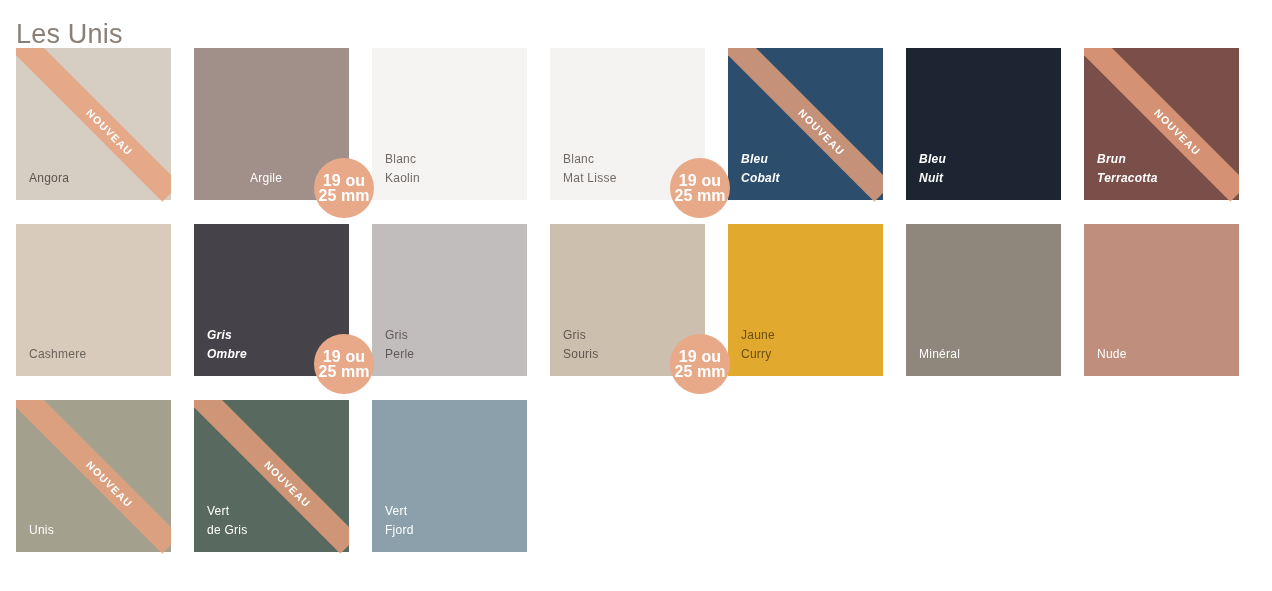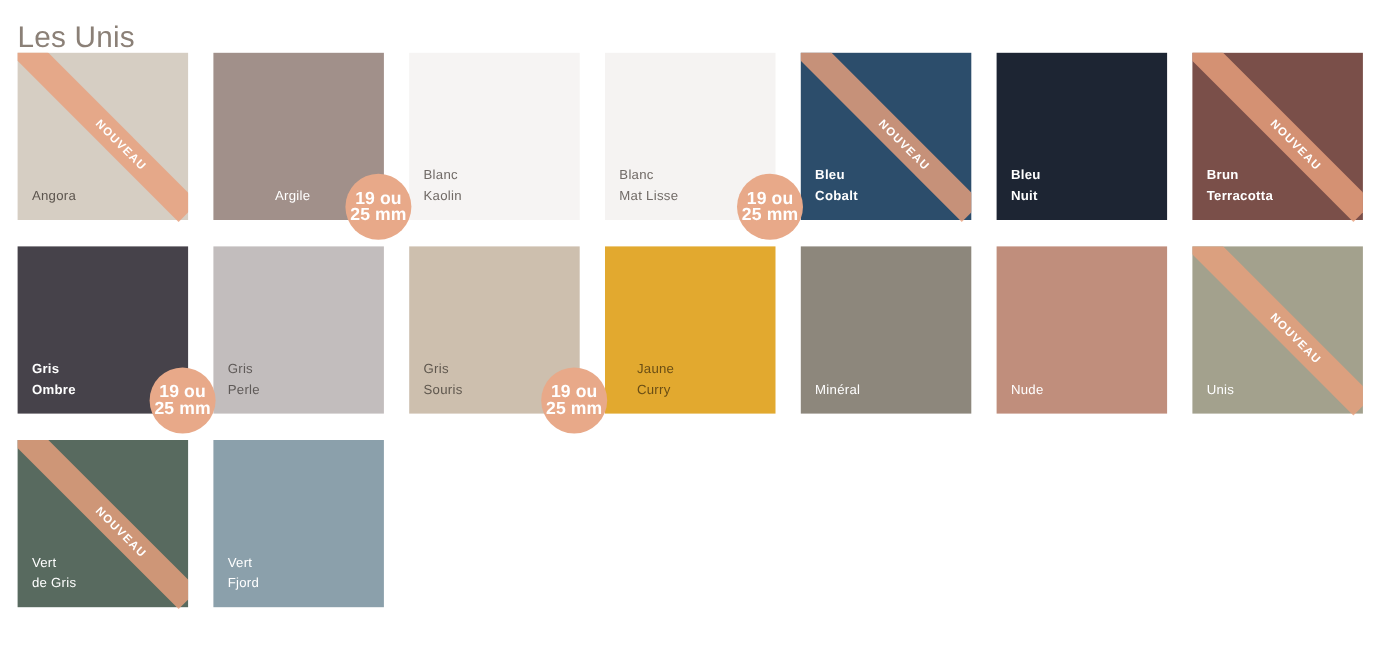--- a/index.html
+++ b/index.html
@@ -60,20 +60,21 @@
     font-size: 12px;
     line-height: 19px;
     font-weight: 400;
     letter-spacing: 0.25px;
     z-index: 4;
     white-space: pre-line;
     pointer-events: none;
   }
   .swatch-label.bold {
     font-weight: 600;
+    font-style: italic;
   }
   
   .ribbon {
     position: absolute;
     top: 0;
     right: 0;
     width: 155px;
     height: 155px;
     overflow: hidden;
     z-index: 3;
@@ -178,41 +179,45 @@
         <div class="swatch-fill" style="background: rgb(122, 79, 73);"></div>
         <div class="ribbon">
           <div class="ribbon-band">
             <span class="ribbon-text">NOUVEAU</span>
           </div>
         </div>
         <div class="swatch-label bold" style="color: rgb(255, 255, 255);">Brun
 Terracotta</div>
       </div>
       <div class="swatch">
+        <div class="swatch-fill" style="background: rgb(216, 203, 188);"></div>
+        <div class="swatch-label" style="color: rgb(107, 98, 89);">Cashmere</div>
+      </div>
+      <div class="swatch">
         <div class="swatch-fill" style="background: rgb(70, 66, 74);"></div>
         <div class="swatch-label bold" style="color: rgb(255, 255, 255);">Gris
 Ombre</div>
         <div class="size-badge" style="background: rgb(232, 169, 137);">19 ou
 25 mm</div>
       </div>
       <div class="swatch">
         <div class="swatch-fill" style="background: rgb(194, 189, 189);"></div>
         <div class="swatch-label" style="color: rgb(95, 90, 88);">Gris
 Perle</div>
       </div>
       <div class="swatch">
         <div class="swatch-fill" style="background: rgb(205, 191, 174);"></div>
         <div class="swatch-label" style="color: rgb(95, 87, 78);">Gris
 Souris</div>
         <div class="size-badge" style="background: rgb(232, 169, 137);">19 ou
 25 mm</div>
       </div>
       <div class="swatch">
         <div class="swatch-fill" style="background: rgb(226, 169, 47);"></div>
-        <div class="swatch-label" style="color: rgb(106, 78, 21); margin-left: 16px;">Jaune
+        <div class="swatch-label" style="color: rgb(106, 78, 21);">Jaune
 Curry</div>
       </div>
       <div class="swatch">
         <div class="swatch-fill" style="background: rgb(141, 135, 124);"></div>
         <div class="swatch-label" style="color: rgb(255, 255, 255);">Minéral</div>
       </div>
       <div class="swatch">
         <div class="swatch-fill" style="background: rgb(192, 142, 124);"></div>
         <div class="swatch-label" style="color: rgb(255, 255, 255);">Nude</div>
       </div>

